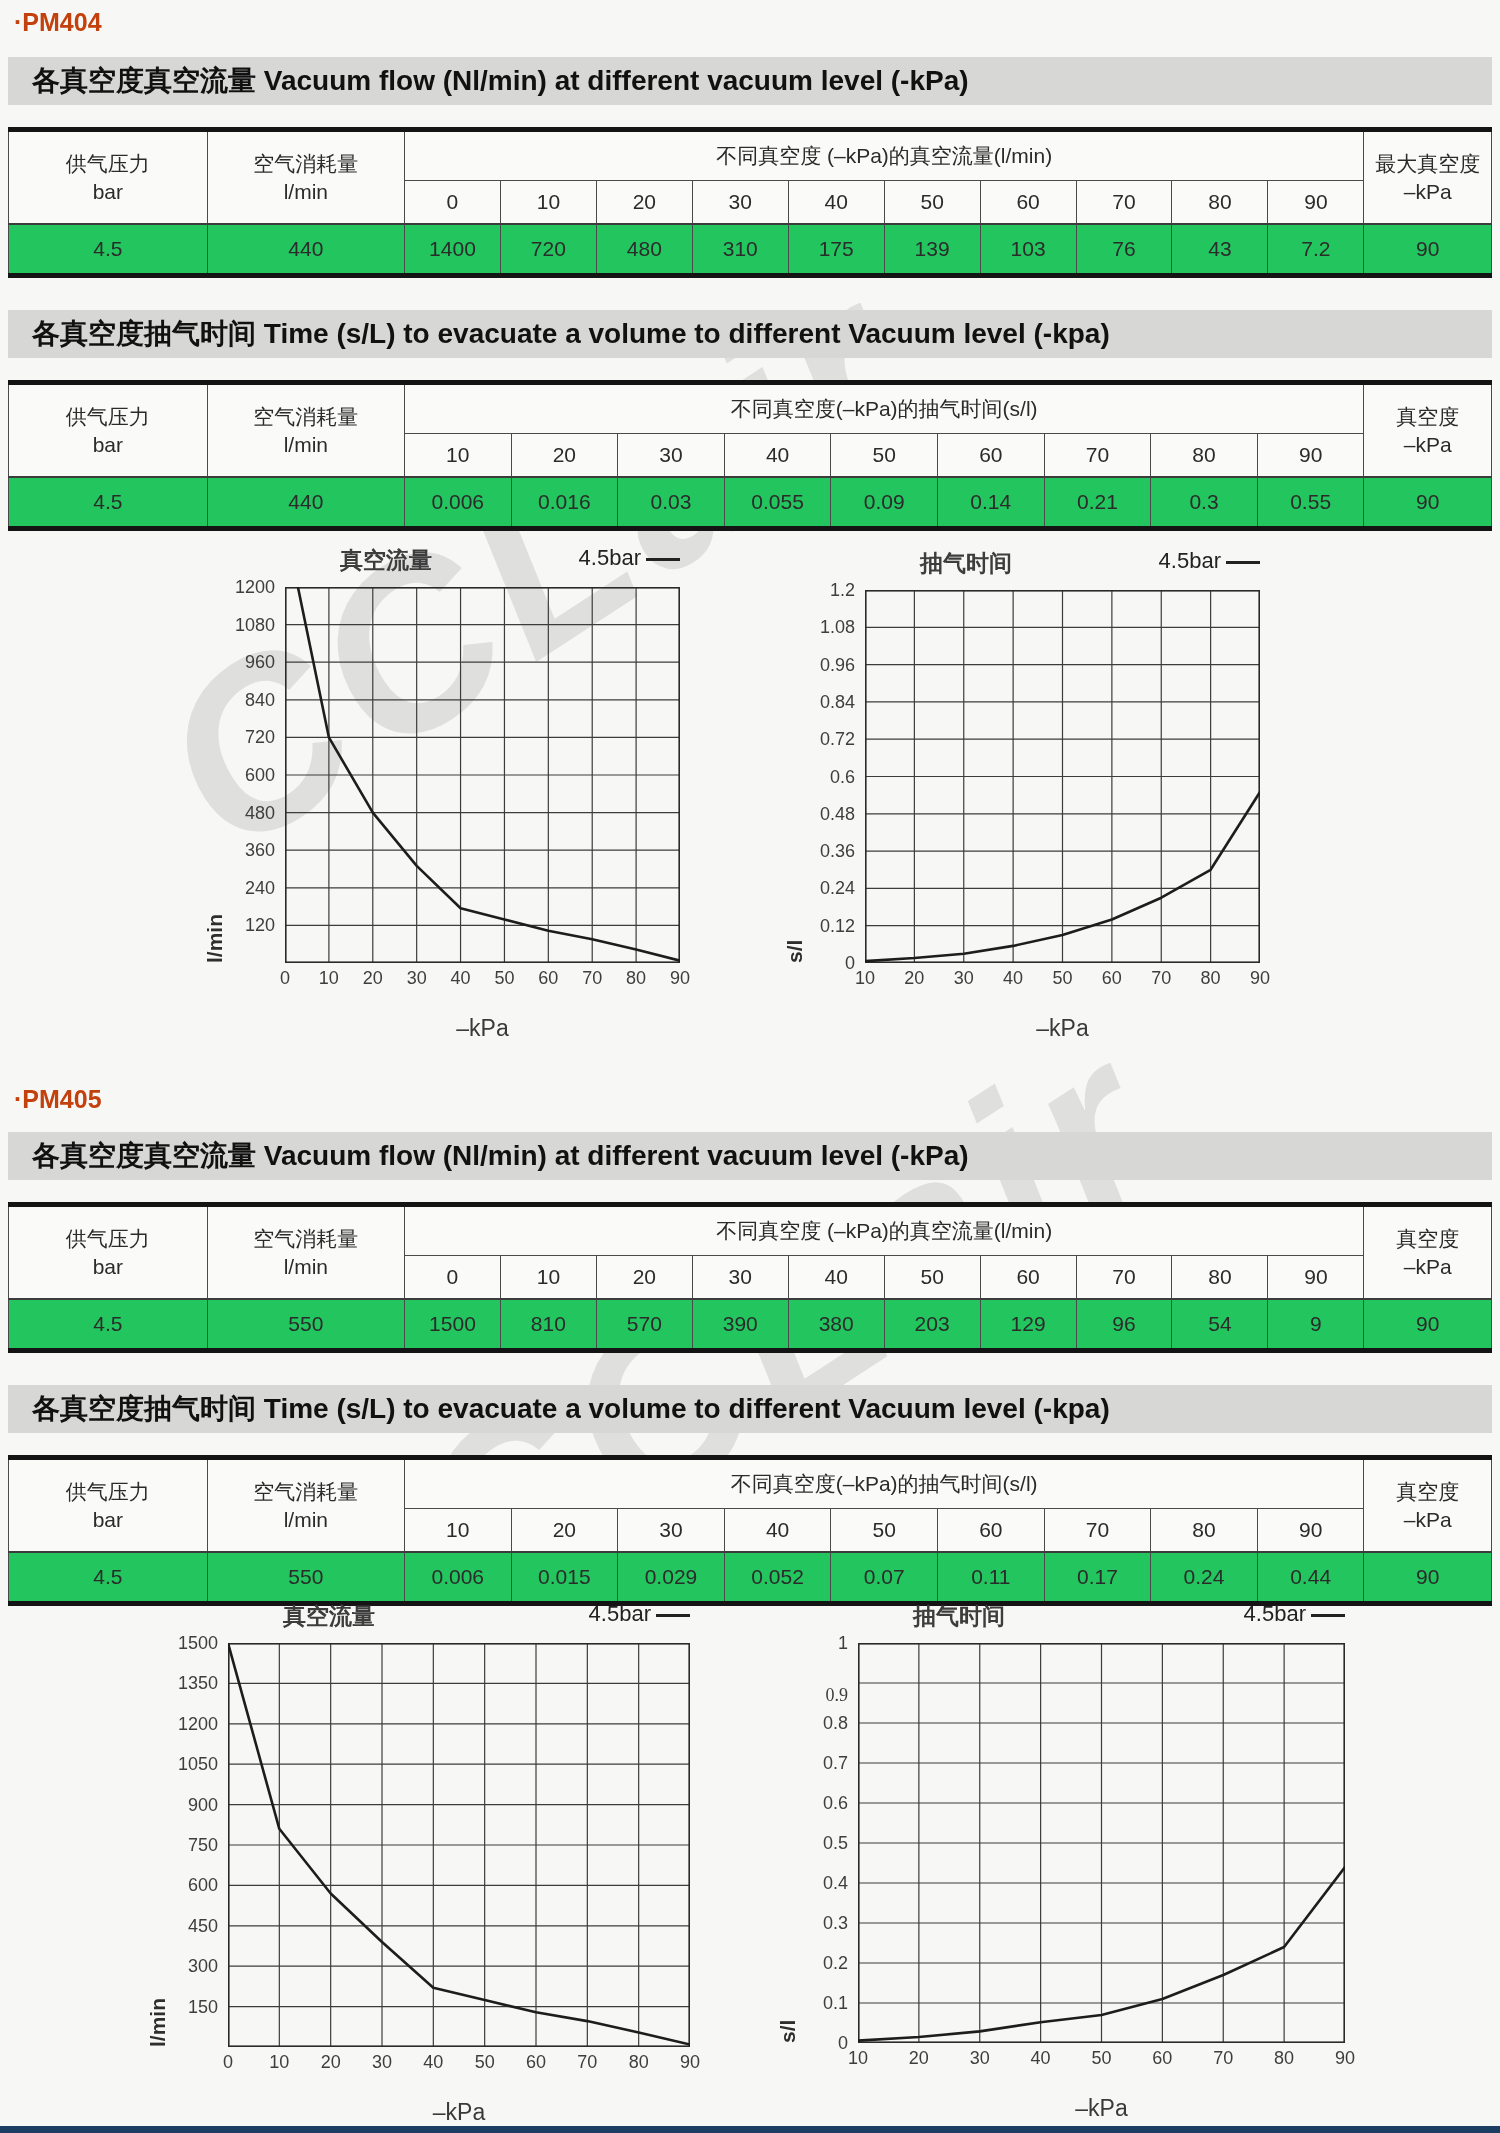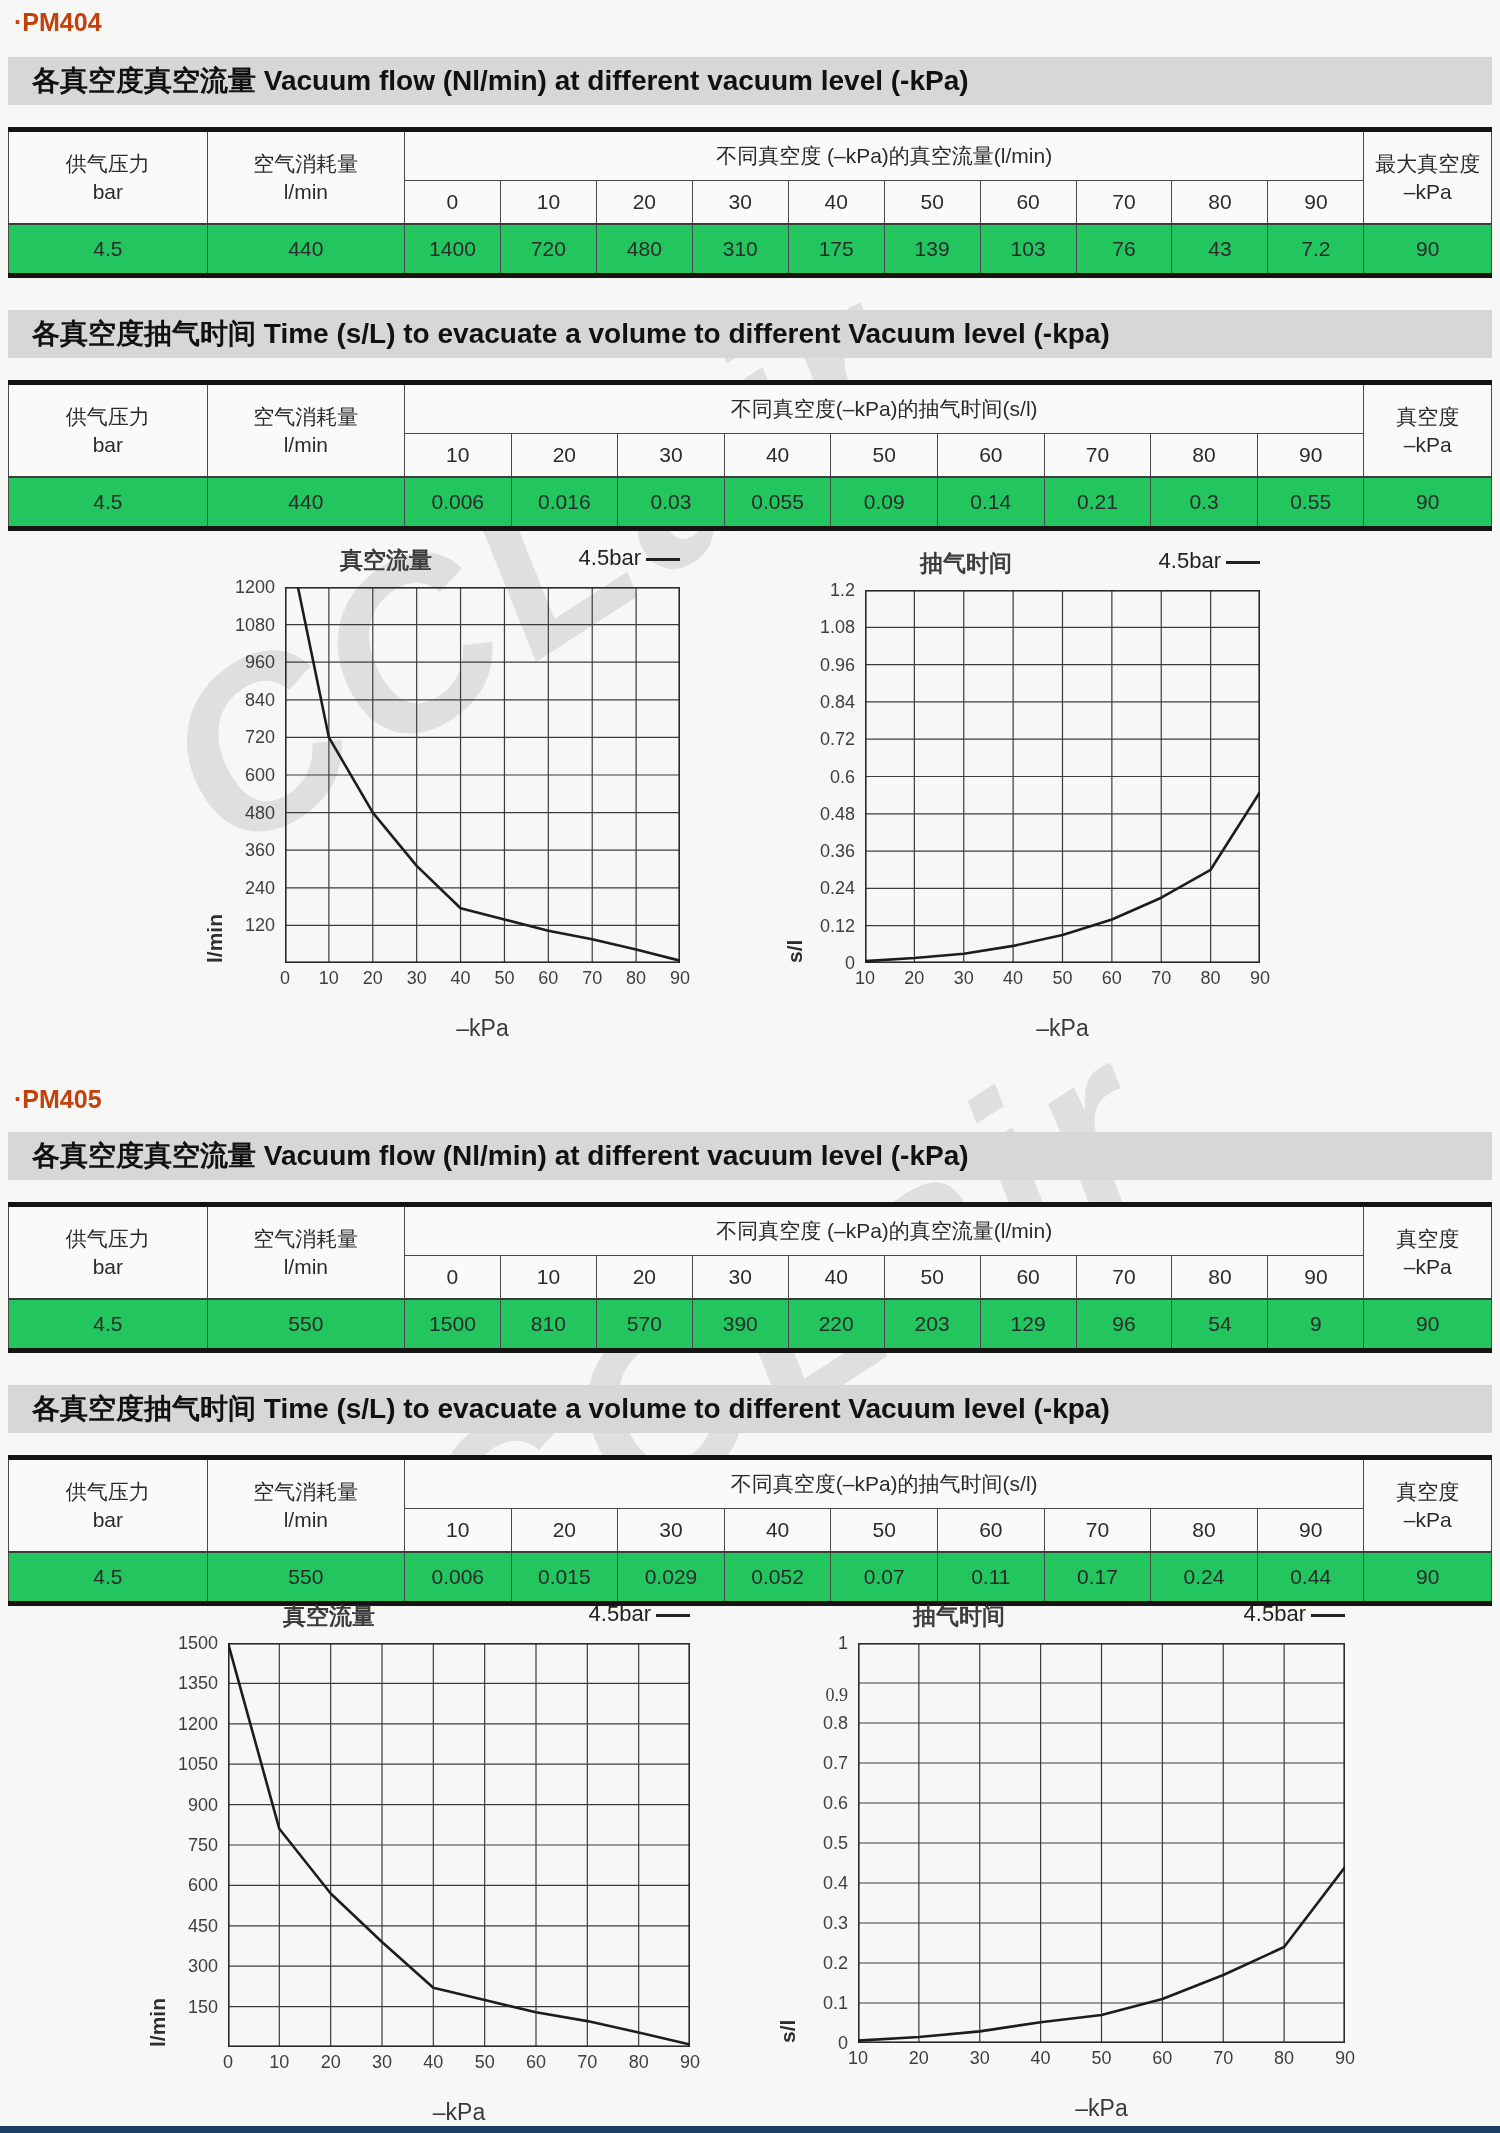--- a/index.html
+++ b/index.html
@@ -358,21 +358,21 @@
         </tr>
       </thead>
       <tbody>
         <tr>
           <td>4.5</td>
           <td>550</td>
           <td>1500</td>
           <td>810</td>
           <td>570</td>
           <td>390</td>
-          <td>220</td>
+          <td>380</td>
           <td>203</td>
           <td>129</td>
           <td>96</td>
           <td>54</td>
           <td>9</td>
           <td>90</td>
         </tr>
       </tbody>
     </table>
   <div class="titlebar" style="top:1385px">各真空度抽气时间 Time (s/L) to evacuate a volume to different Vacuum level (-kpa)</div>

